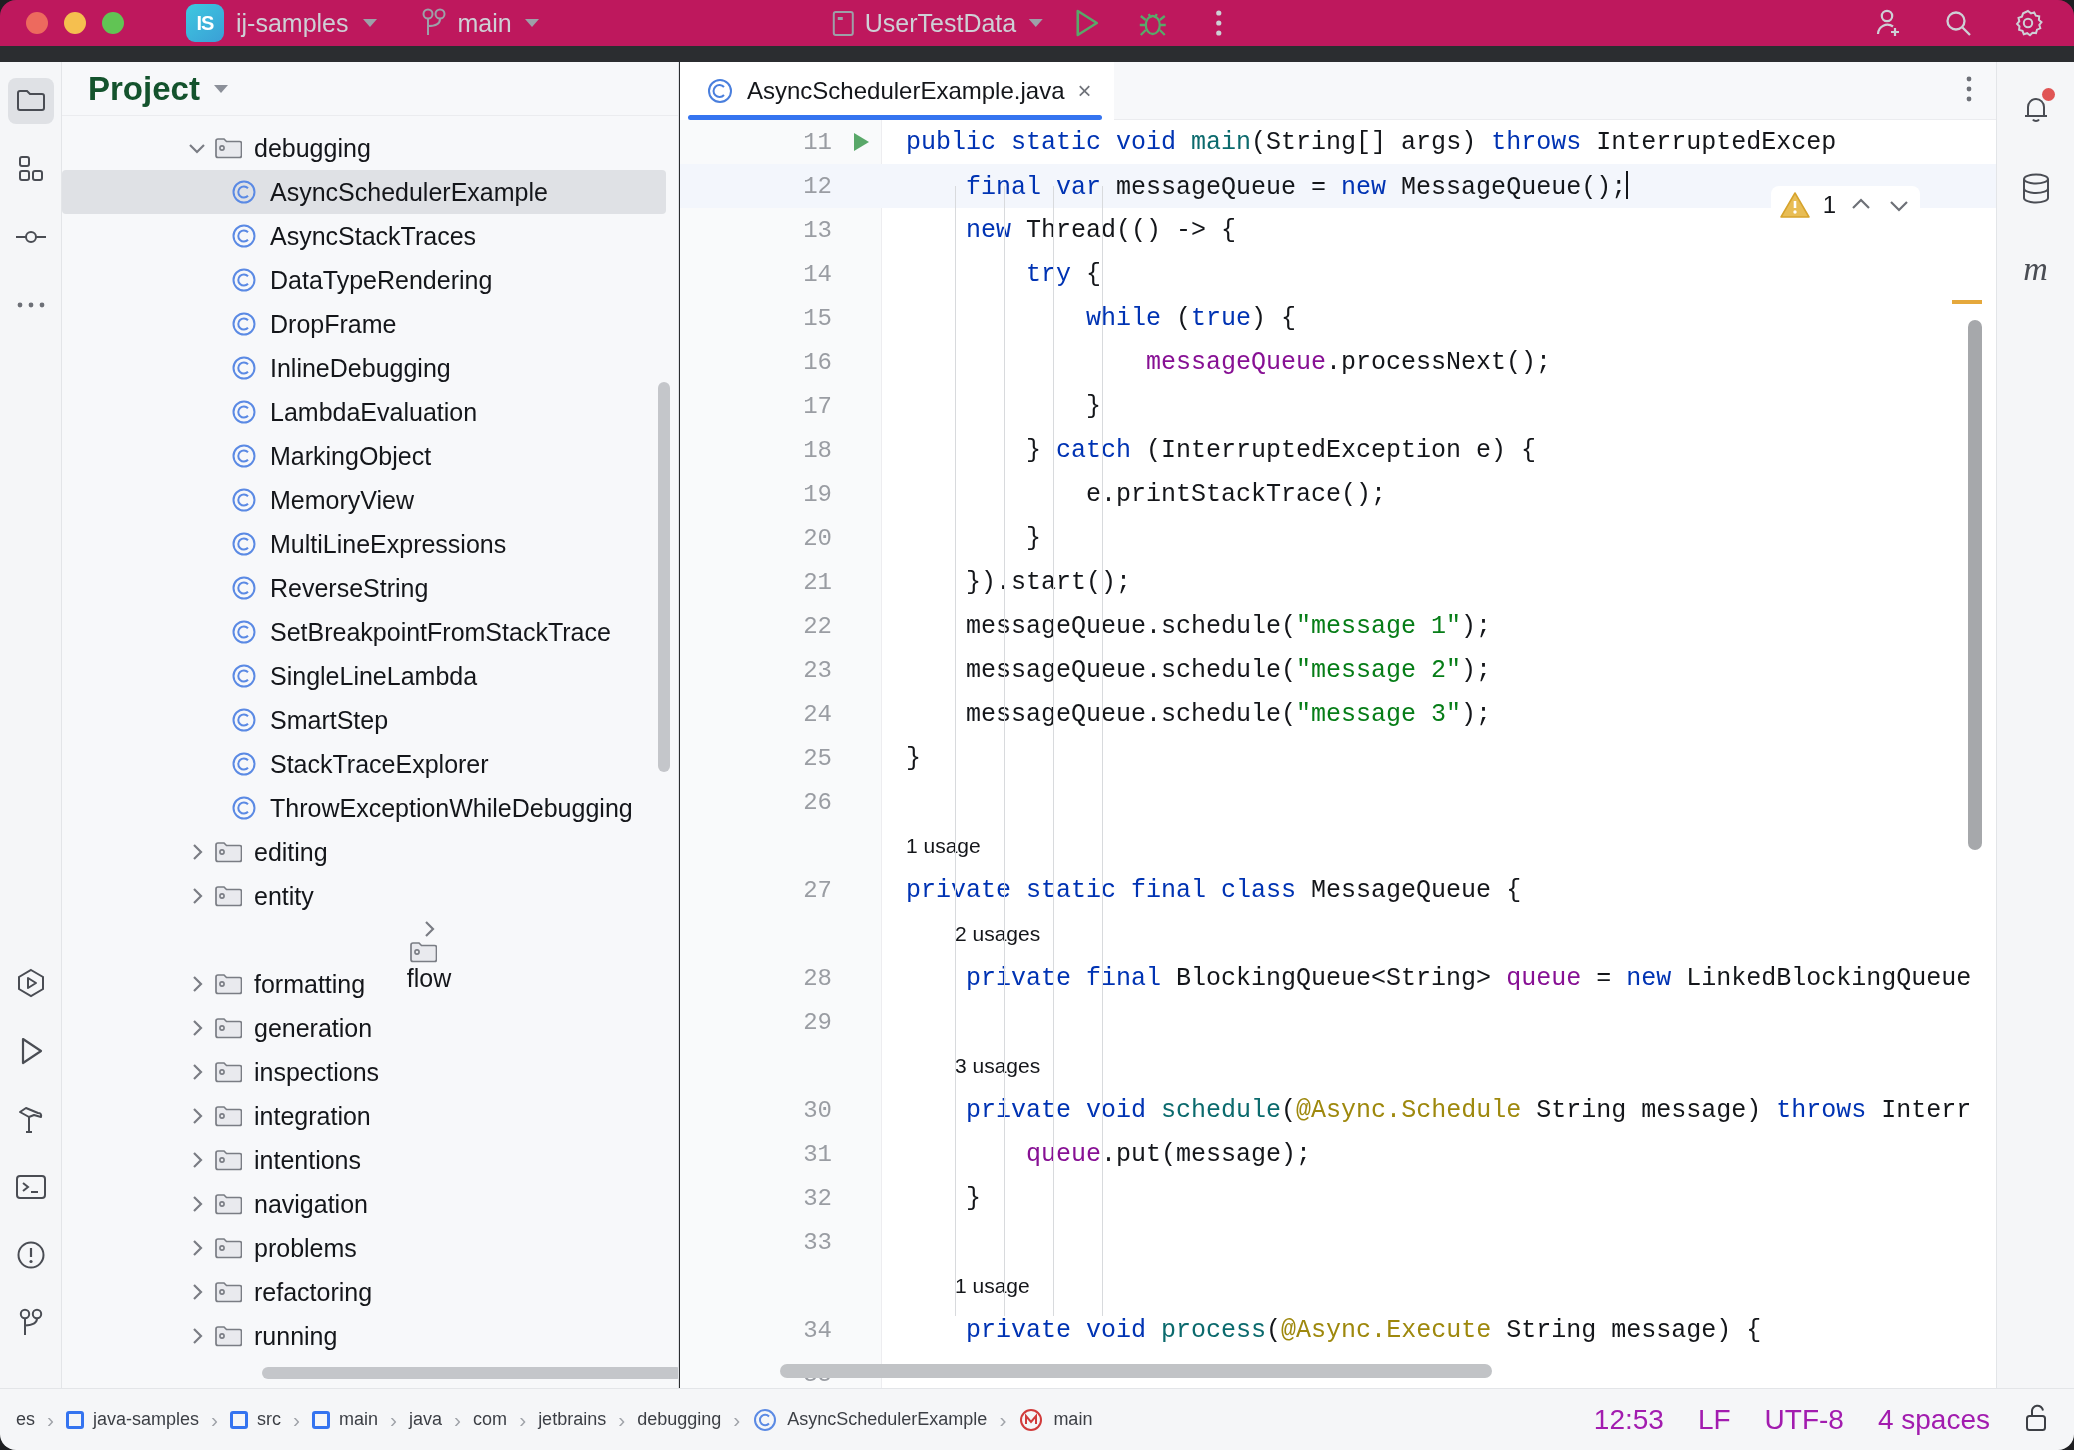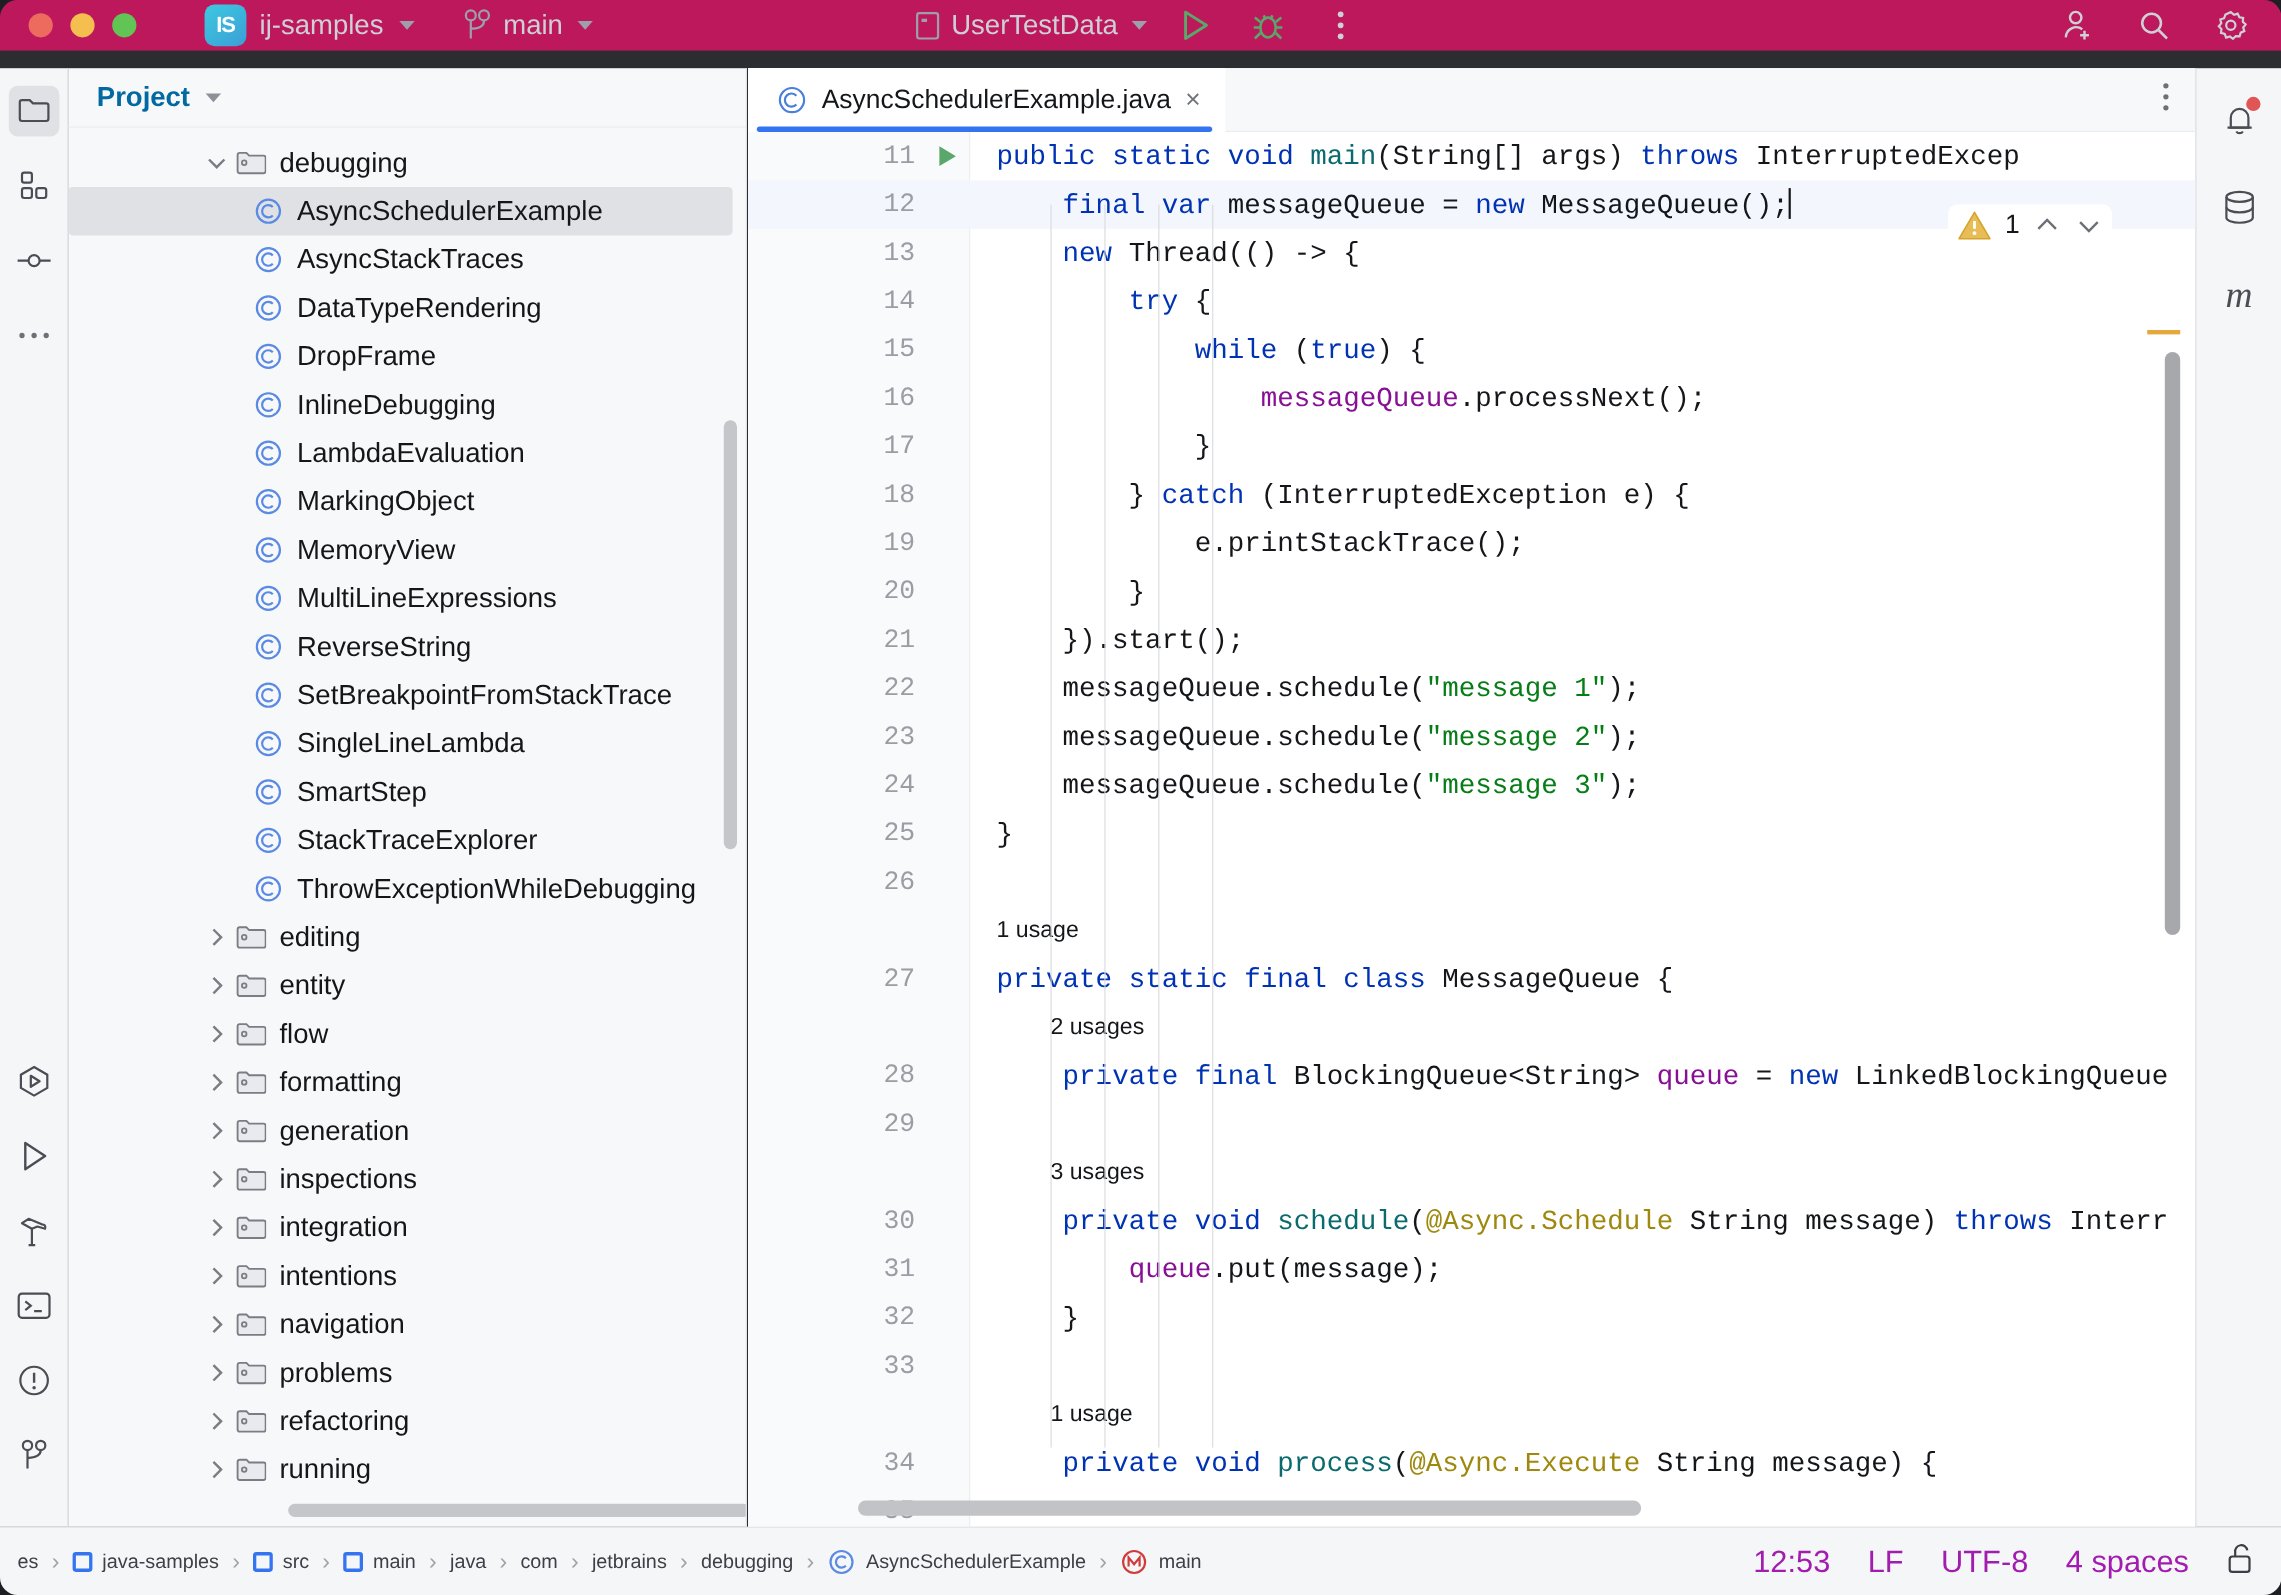--- a/index.html
+++ b/index.html
@@ -94,21 +94,21 @@
     width: 617px; height: 1326px;
     background: #f7f8fa;
     border-right: 1px solid #e0e2e6;
     overflow: hidden;
   }
   .project-header {
     height: 54px; display: flex; align-items: center;
     padding-left: 26px; gap: 14px;
     border-bottom: 1px solid #ebecef;
   }
-  .project-title { font-size: 25px; font-weight: bold; color: #0369a1; }
+  .project-title { font-size: 33px; font-weight: bold; color: #14532d; }
   .chev-g {
     width: 0; height: 0; border-left: 7px solid transparent;
     border-right: 7px solid transparent; border-top: 8px solid #8c9099;
   }
   .tree { padding-top: 10px; font-size: 25px; color: #14161a; }
   .trow {
     display: flex; align-items: center; height: 44px;
     padding-left: 10px; cursor: pointer; white-space: nowrap;
   }
   .trow.sel { background: #dfe1e5; border-radius: 4px; margin-right: 12px; }
@@ -569,21 +569,21 @@
             </svg>
           </span>
           <span class="folder-ico">
             <svg width="28" height="24" viewBox="0 0 28 24">
               <path d="M2 5 a2 2 0 0 1 2-2 h6 l2.5 2.5 h13 a2 2 0 0 1 2 2 v12 a2 2 0 0 1 -2 2 H4 a2 2 0 0 1 -2-2 z" fill="#e9eaee" stroke="#7a7d84" stroke-width="1.7"></path>
               <circle cx="8" cy="12" r="2.1" fill="none" stroke="#7a7d84" stroke-width="1.6"></circle>
             </svg>
           </span>
           <span>entity</span>
         </div>
-        <div class="trow" style="padding-left: 118px;">
+        <div class="trow" style="padding-left: 118px; flex-direction: column;">
           <span class="arrow">
             <svg width="22" height="22" viewBox="0 0 22 22">
               <path d="M8 4 L15 11 L8 18" fill="none" stroke="#7a7d84" stroke-width="2.2"></path>
             </svg>
           </span>
           <span class="folder-ico">
             <svg width="28" height="24" viewBox="0 0 28 24">
               <path d="M2 5 a2 2 0 0 1 2-2 h6 l2.5 2.5 h13 a2 2 0 0 1 2 2 v12 a2 2 0 0 1 -2 2 H4 a2 2 0 0 1 -2-2 z" fill="#e9eaee" stroke="#7a7d84" stroke-width="1.7"></path>
               <circle cx="8" cy="12" r="2.1" fill="none" stroke="#7a7d84" stroke-width="1.6"></circle>
             </svg>

